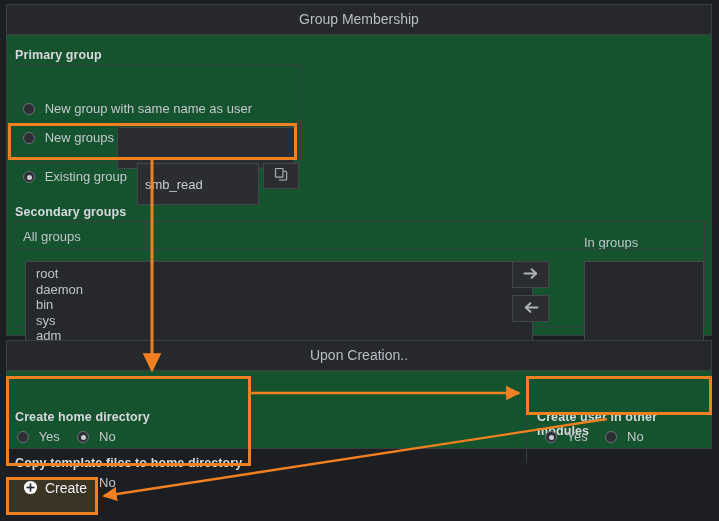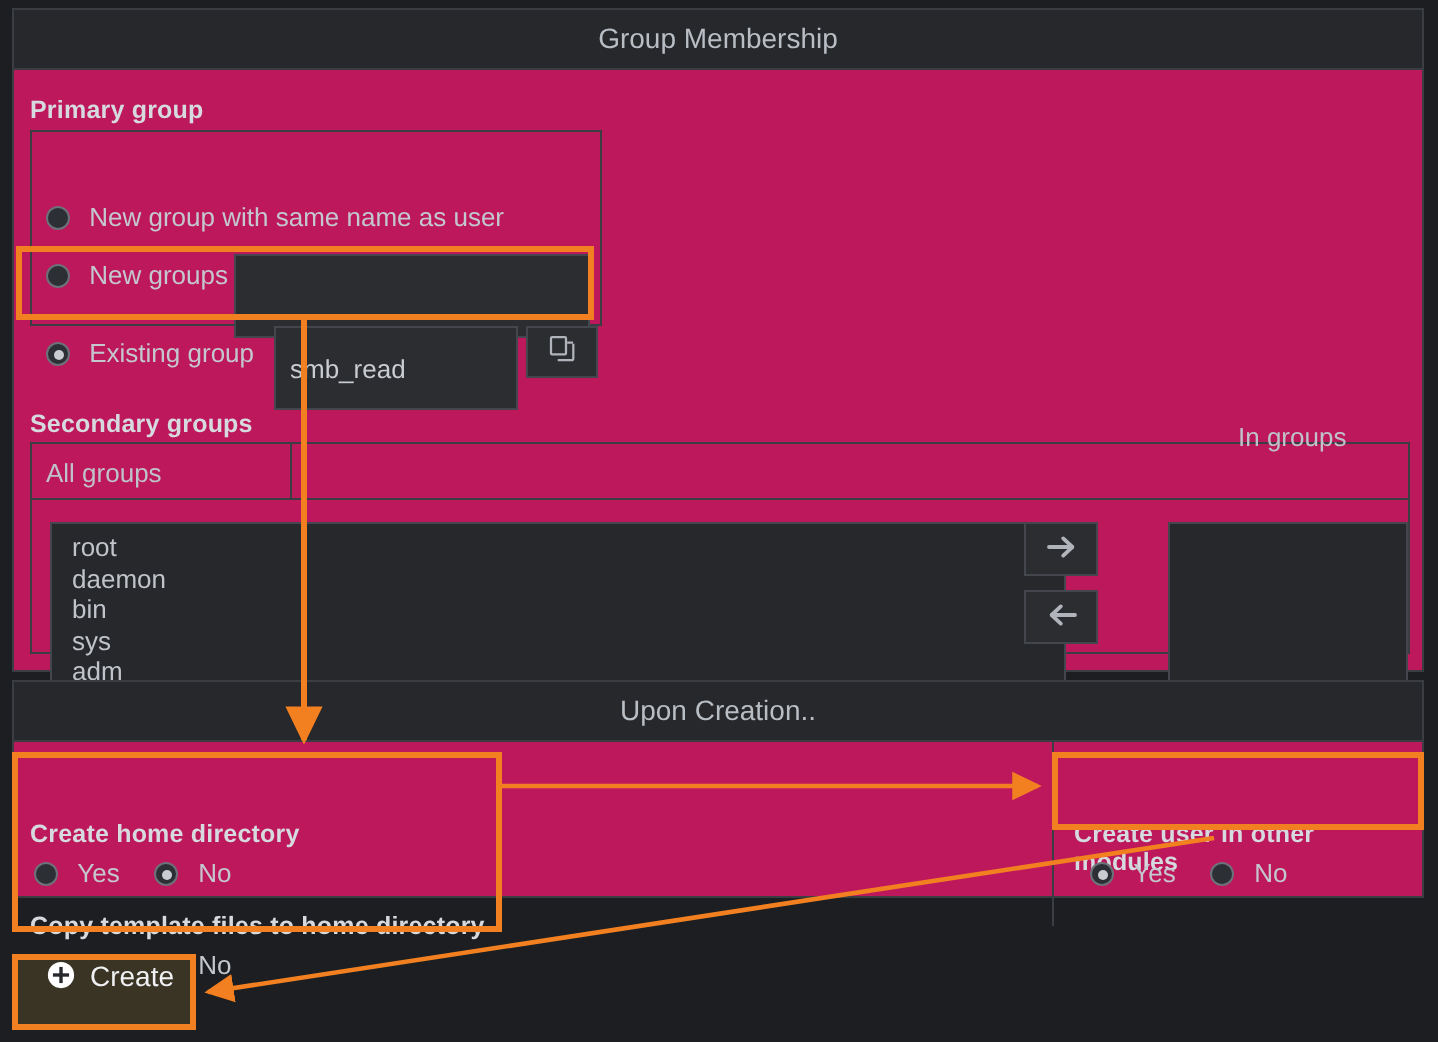--- a/index.html
+++ b/index.html
@@ -12,21 +12,21 @@
     font-family: "Liberation Sans", "DejaVu Sans", sans-serif;
     color: #c9ccd1;
     font-size: 13px;
     position: relative;
   }
 
   
   .panel {
     position: absolute;
     box-sizing: border-box;
-    background: #be185d;
+    background: #14532d;
     border: 1px solid #3a3d42;
   }
   .panel-heading {
     box-sizing: border-box;
     height: 30px;
     line-height: 29px;
     text-align: center;
     color: #b9bdc4;
     font-size: 14px;
     border-bottom: 1px solid #3a3d42;
@@ -196,21 +196,21 @@
         </svg>
       </span>
     </button>
 
     <div class="legend" style="position:absolute; left:8px; top:170px;">Secondary groups</div>
 
     <div class="boxed" style="position:absolute; left:8px; top:186px; width:690px; height:106px;">
     </div>
 
     <div class="cell-head" style="position:absolute; left:16px; top:194px;">All groups</div>
-    <div class="cell-head" style="position:absolute; left:577px; top:176px;margin-left:35px;">In groups</div>
+    <div class="cell-head" style="position:absolute; left:577px; top:200px;">In groups</div>
 
     <div style="position:absolute; left:138px; top:186px; width:1px; height:28px; background:#3a3d42;"></div>
     <div style="position:absolute; left:9px; top:214px; width:688px; height:1px; background:#3a3d42;"></div>
 
     <div class="listbox" style="position:absolute; left:18px; top:226px; width:508px; height:92px;">
       <div class="opt">root</div>
       <div class="opt">daemon</div>
       <div class="opt">bin</div>
       <div class="opt">sys</div>
       <div class="opt">adm</div>

